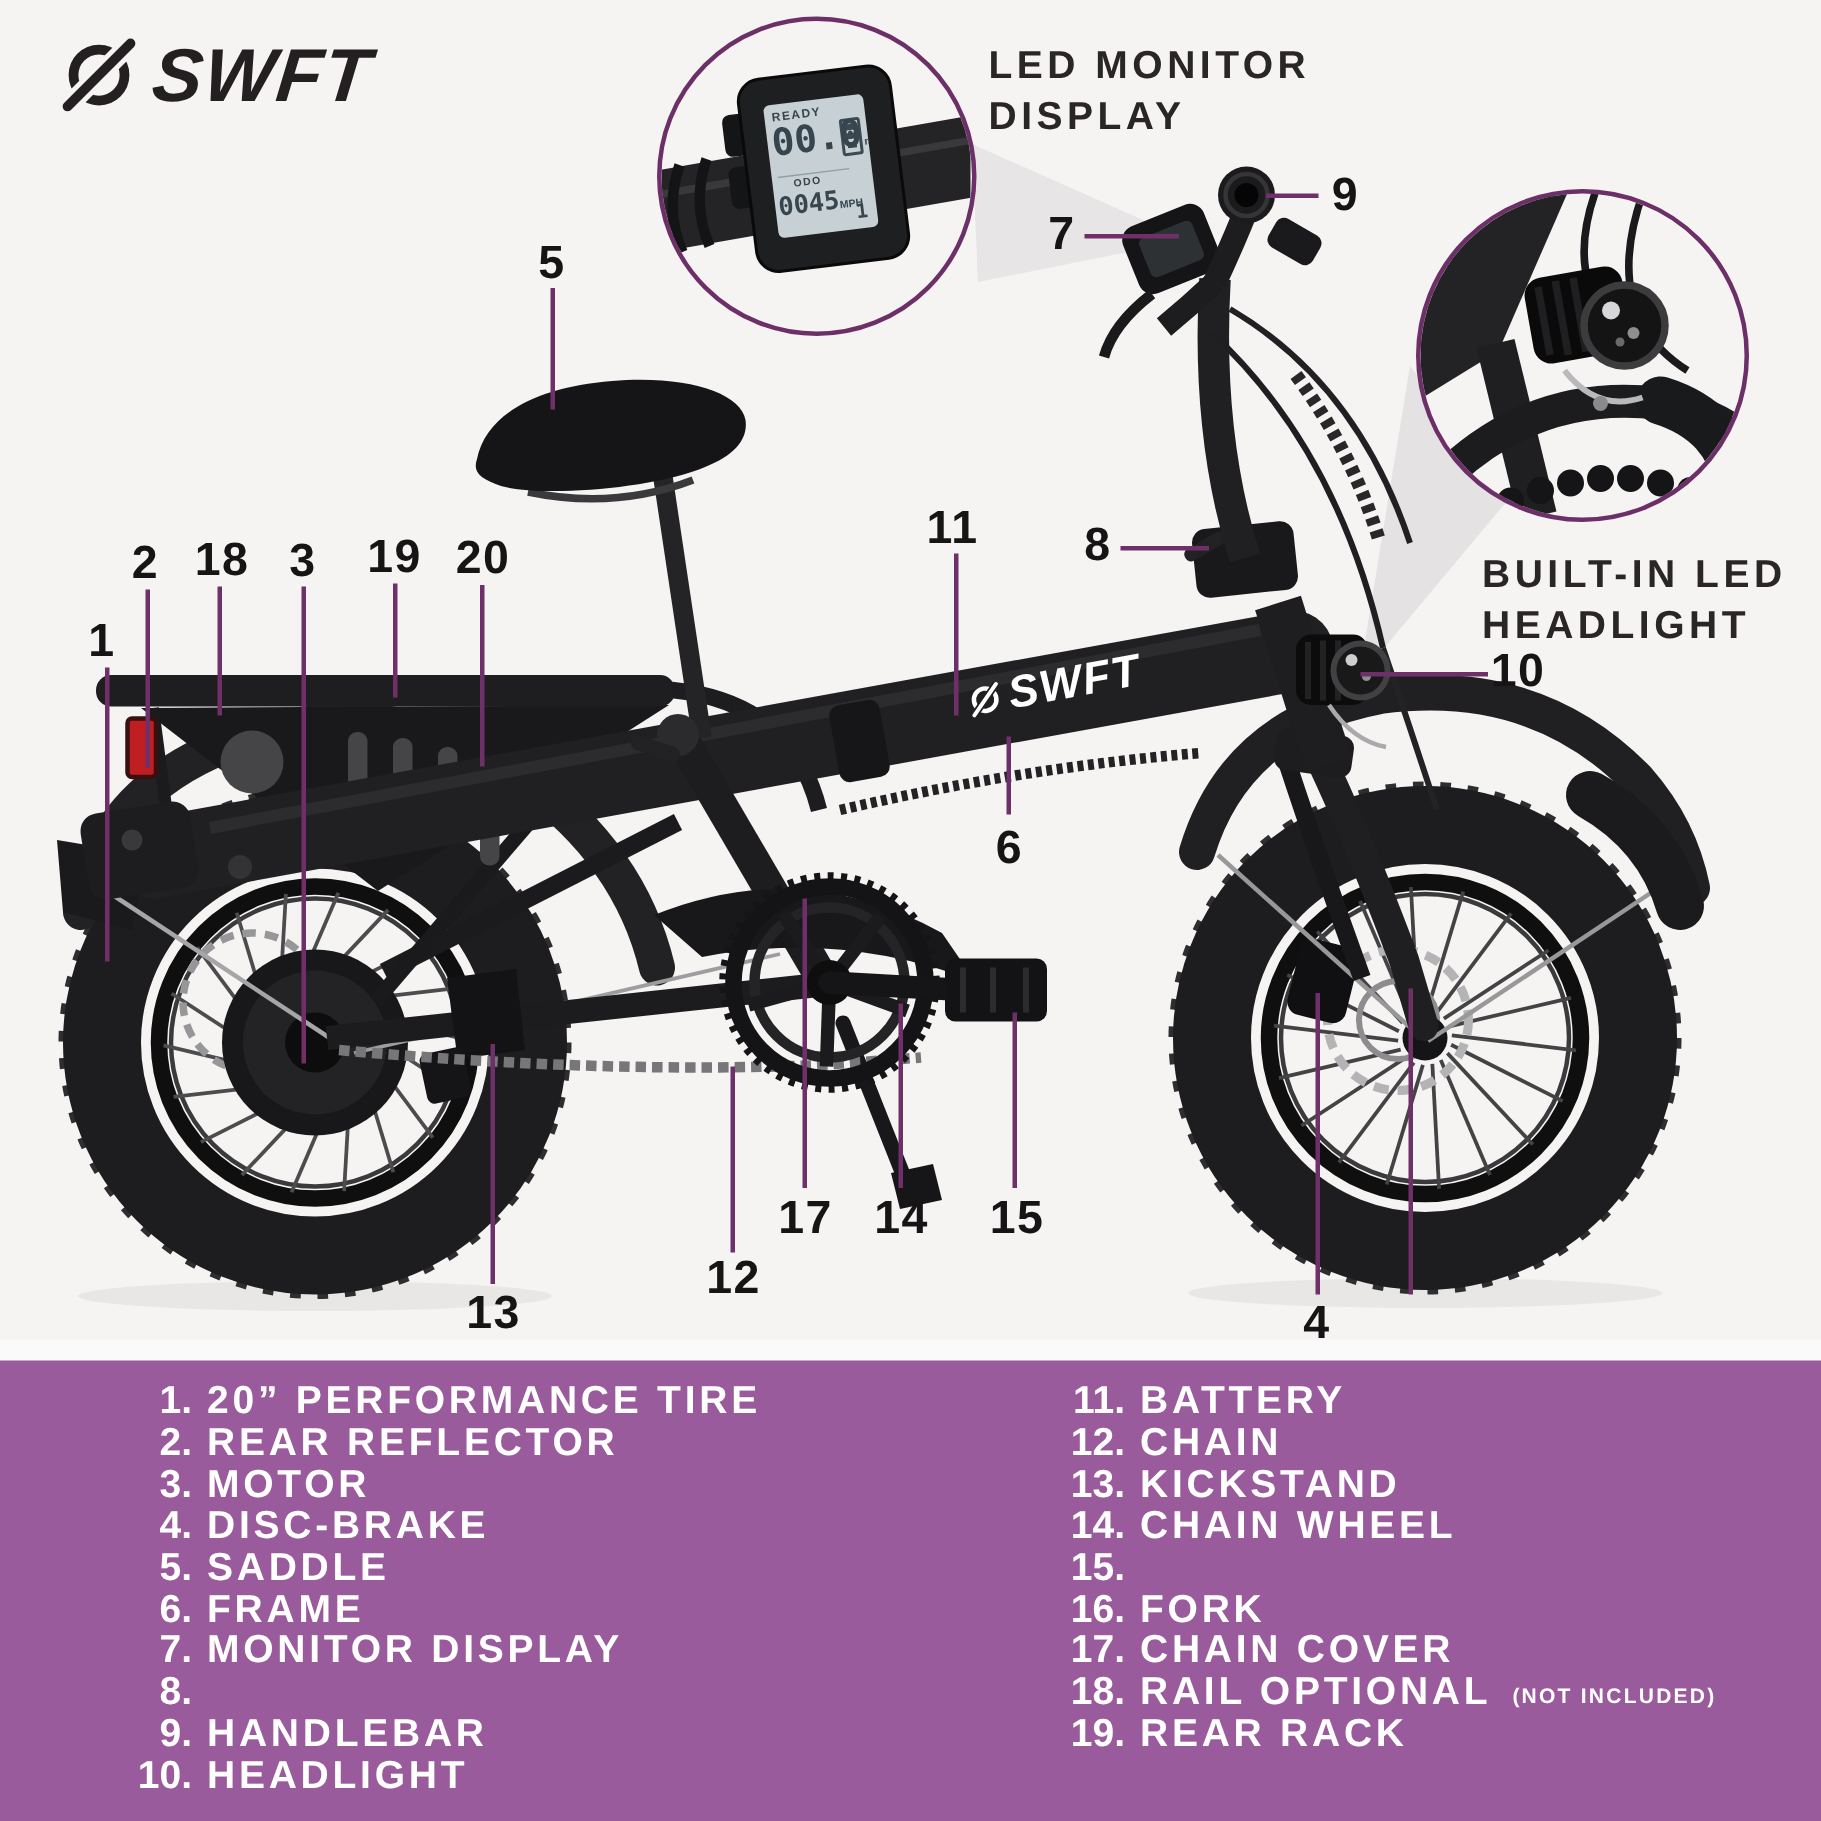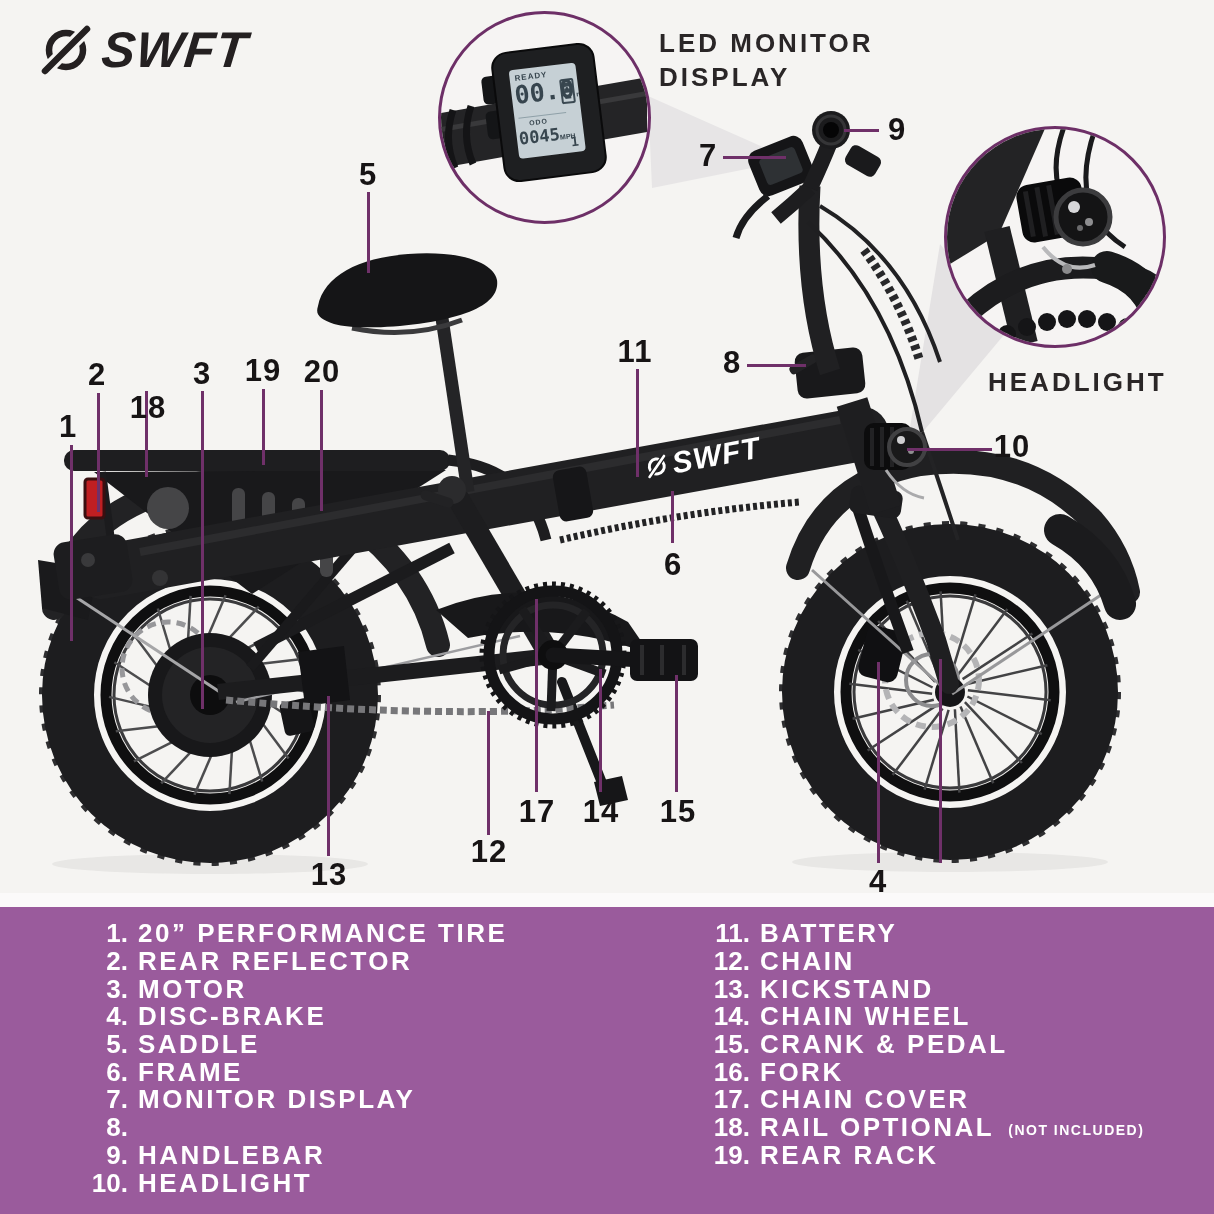--- a/index.html
+++ b/index.html
@@ -341,30 +341,31 @@
       <circle cx="142" cy="93" r="4" fill="#8e8e90"></circle>
       <circle cx="133" cy="99" r="3" fill="#6a6a6c"></circle>
     </svg>
   </div>
 
   <div class="inset-title" id="title-monitor">
     <div>LED MONITOR</div>
     <div>DISPLAY</div>
   </div>
   <div class="inset-title" id="title-headlight">
+    <div>BUILT-IN LED</div>
     <div>HEADLIGHT</div>
   </div>
 
   <div id="callouts">
       <div class="callout-line" style="left: 69.5px; top: 444.5px; width: 3px; height: 196px;"></div>
       <div class="callout-num" style="left: 68px; top: 427px;">1</div>
       <div class="callout-line" style="left: 96.5px; top: 392.5px; width: 3px; height: 119px;"></div>
       <div class="callout-num" style="left: 97px; top: 375px;">2</div>
       <div class="callout-line" style="left: 144.5px; top: 390.5px; width: 3px; height: 86px;"></div>
-      <div class="callout-num" style="left: 148px; top: 373px; margin-top: 35px;">18</div>
+      <div class="callout-num" style="left: 148px; top: 373px;">18</div>
       <div class="callout-line" style="left: 200.5px; top: 390.5px; width: 3px; height: 318px;"></div>
       <div class="callout-num" style="left: 202px; top: 374px;">3</div>
       <div class="callout-line" style="left: 261.5px; top: 388.5px; width: 3px; height: 76px;"></div>
       <div class="callout-num" style="left: 263px; top: 371px;">19</div>
       <div class="callout-line" style="left: 319.5px; top: 389.5px; width: 3px; height: 121px;"></div>
       <div class="callout-num" style="left: 322px; top: 372px;">20</div>
       <div class="callout-line" style="left: 366.5px; top: 191.5px; width: 3px; height: 81px;"></div>
       <div class="callout-num" style="left: 368px; top: 175px;">5</div>
       <div class="callout-line" style="left: 635.5px; top: 368.5px; width: 3px; height: 108px;"></div>
       <div class="callout-num" style="left: 635px; top: 352px;">11</div>
@@ -478,21 +479,20 @@
         </div>
 
         <div class="legend-row">
           <span class="lnum">14.</span>
           <span class="llabel">CHAIN WHEEL</span>
           <span class="lnote"></span>
         </div>
 
         <div class="legend-row">
           <span class="lnum">15.</span>
-          <span class="llabel">CRANK &amp; PEDAL</span>
           <span class="lnote"></span>
         </div>
 
         <div class="legend-row">
           <span class="lnum">16.</span>
           <span class="llabel">FORK</span>
           <span class="lnote"></span>
         </div>
 
         <div class="legend-row">

